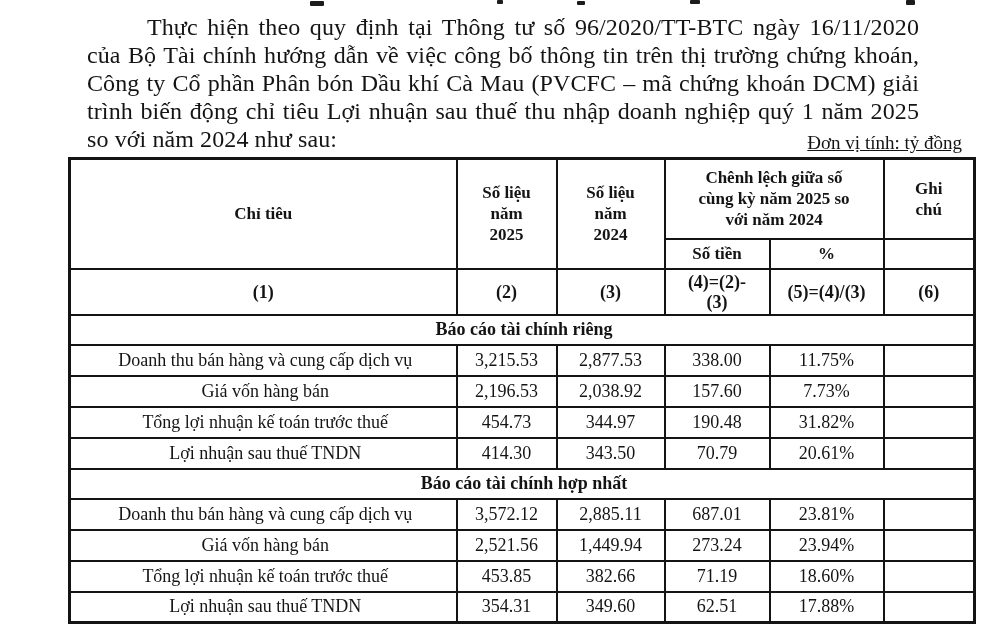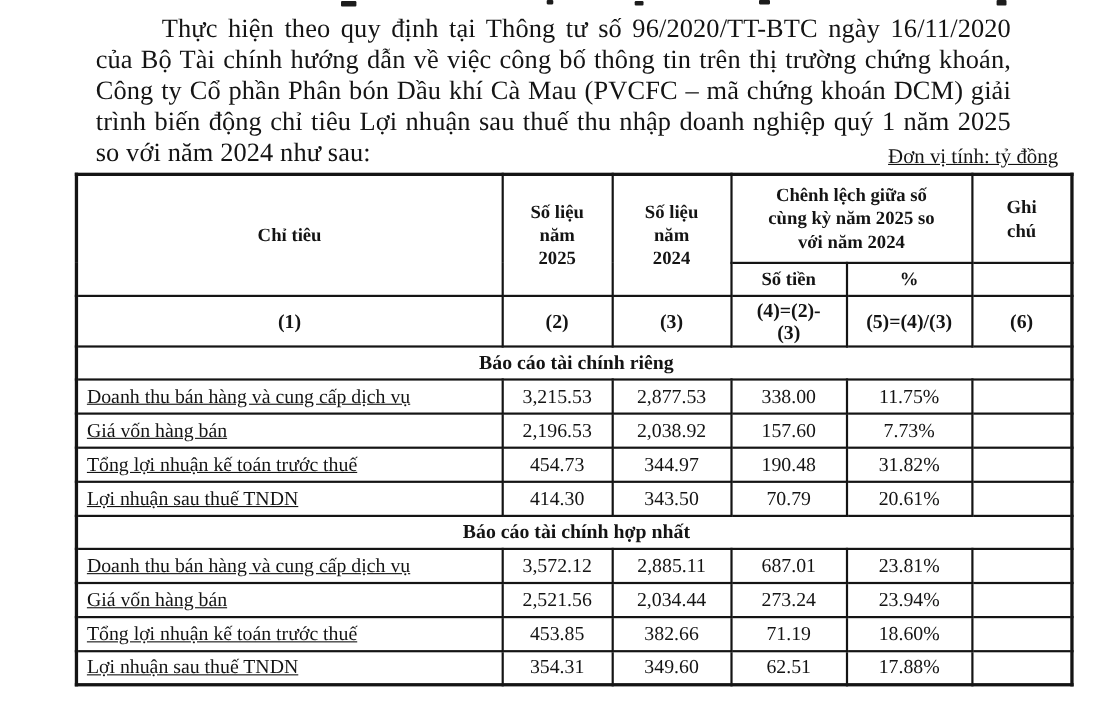--- a/index.html
+++ b/index.html
@@ -69,23 +69,22 @@
   tr.h3 td { line-height: 20px; }
   tr.section { height: 30px; }
   tr.section td {
     text-align: center;
     font-weight: bold;
     padding-left: 8px;
     font-size: 18px;
   }
   tr.data { height: 31px; }
   tr.data td.lbl {
-    text-align: left;
+    text-align: center;
     padding-left: 8px;
-    text-decoration: underline;
   }
   .pre { white-space: pre-line; }
 </style>
 </head>
 <body>
 
 <div>
 
   <div class="art" style="left:310px; top:1px; width:14px; height:5px;"></div>
   <div class="art" style="left:497px; top:0; width:6px; height:4px;"></div>
@@ -184,21 +183,21 @@
       <td class="lbl">Doanh thu bán hàng và cung cấp dịch vụ</td>
       <td>3,572.12</td>
       <td>2,885.11</td>
       <td>687.01</td>
       <td>23.81%</td>
       <td></td>
     </tr>
     <tr class="data">
       <td class="lbl">Giá vốn hàng bán</td>
       <td>2,521.56</td>
-      <td>2,034.44</td>
+      <td>1,449.94</td>
       <td>273.24</td>
       <td>23.94%</td>
       <td></td>
     </tr>
     <tr class="data">
       <td class="lbl">Tổng lợi nhuận kế toán trước thuế</td>
       <td>453.85</td>
       <td>382.66</td>
       <td>71.19</td>
       <td>18.60%</td>

